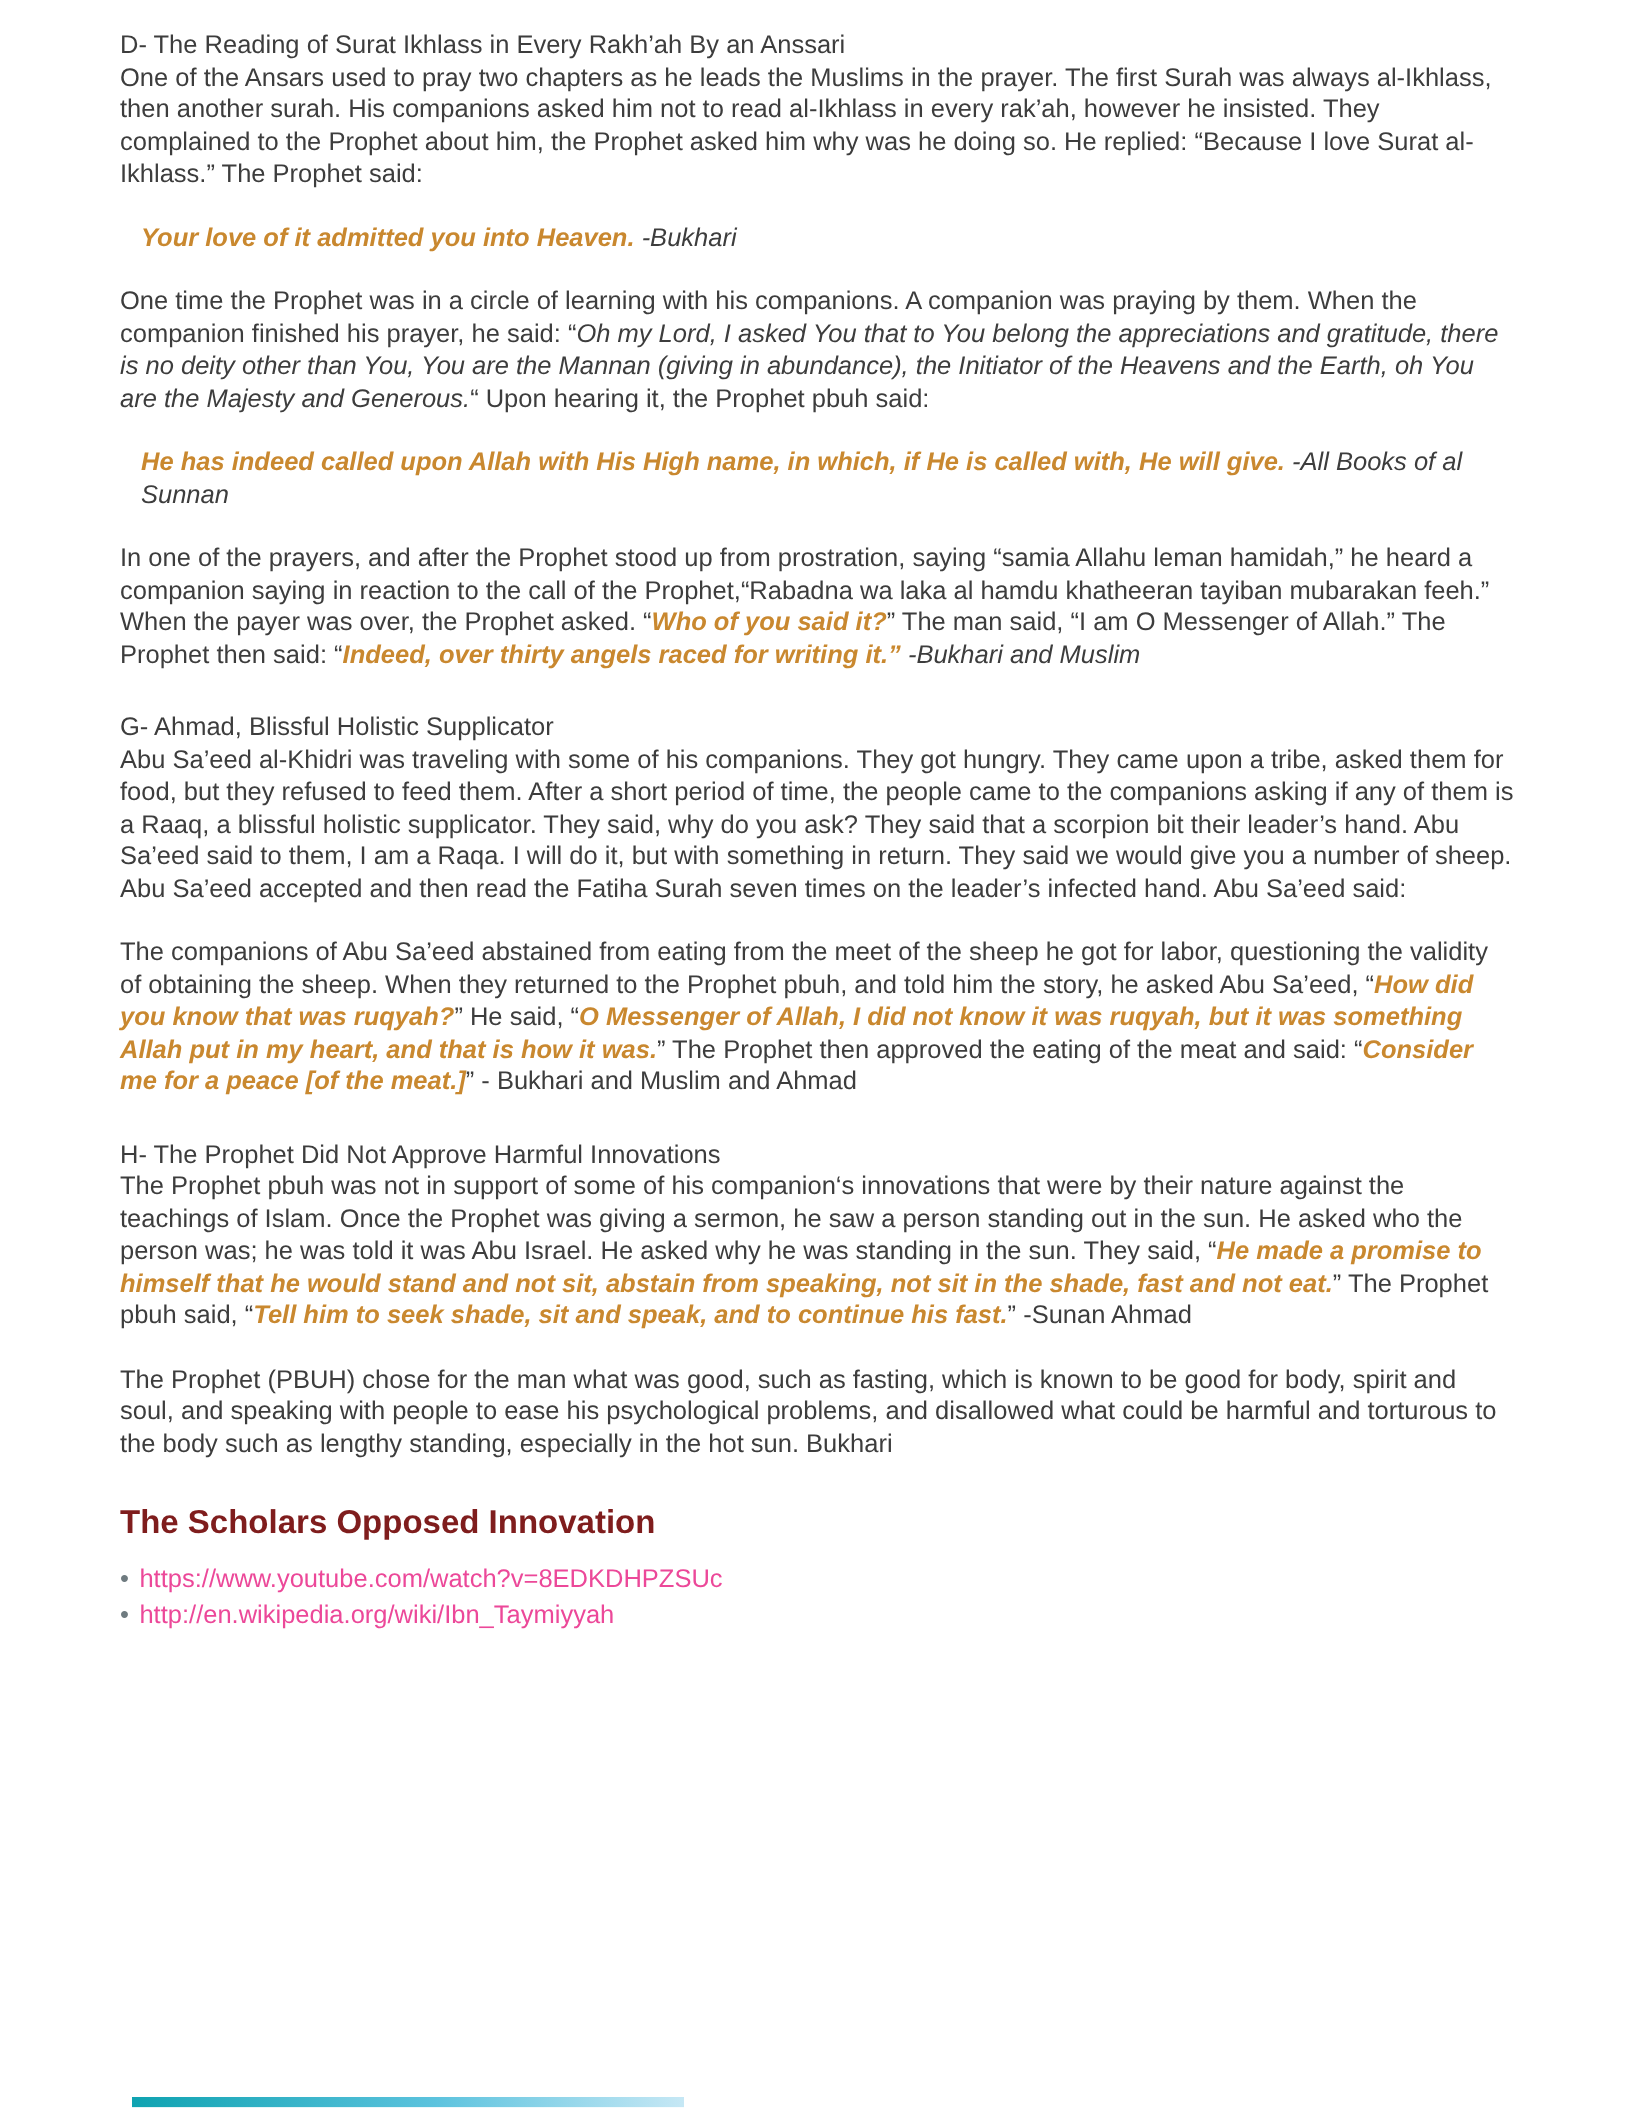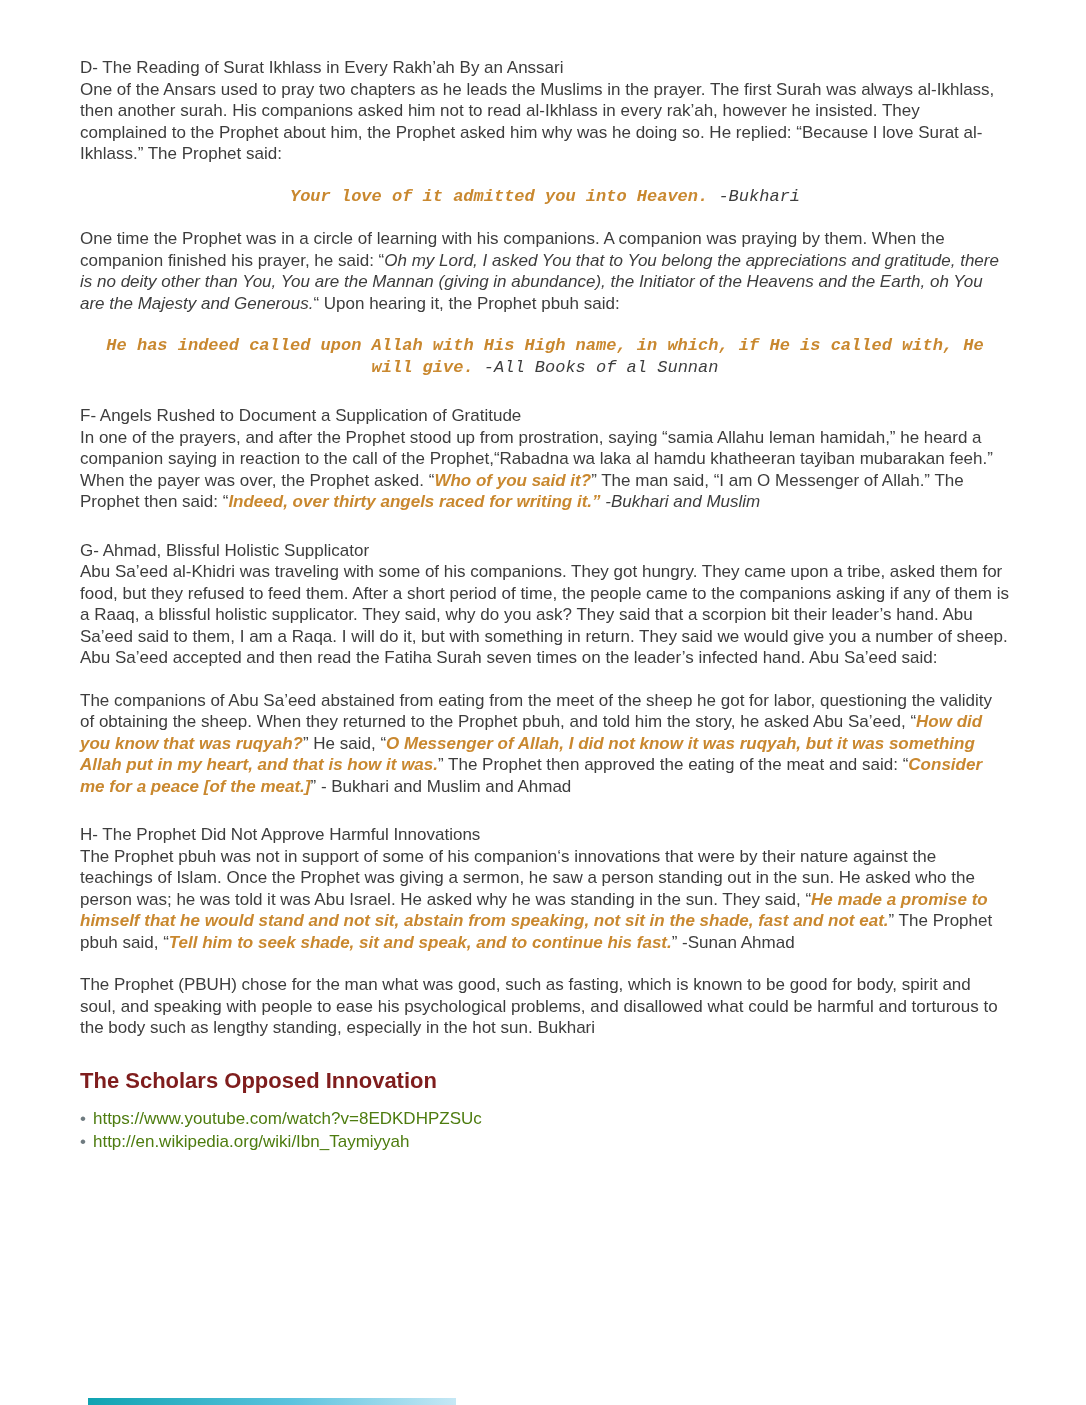--- a/index.html
+++ b/index.html
@@ -1,53 +1,52 @@
 <!DOCTYPE html>
 <html><head>
 <meta charset="utf-8">
 <style>
   html,body{margin:0;padding:0;background:#ffffff;}
   .page{
     width:1086px;height:1405px;box-sizing:border-box;position:relative;overflow:hidden;
-    padding:57px 76px 0 80px;background:#ffffff;
+    padding:19px 76px 0 80px;background:#ffffff;
     font-family:"Liberation Sans",sans-serif;font-size:17px;line-height:21.5px;color:#3d3d3d;
     text-align:left;
   }
   .h{margin:27px 0 0 0;}
   .h:first-child{margin-top:0;}
   .p{margin:0;}
   .p.gap{margin-top:21px;}
-  .quote{margin:21px 0;text-align:center;padding:0 14px;font-family:Liberation Mono, monospace;}
+  .quote{margin:21px 0;padding:0 14px;}
   .h1{margin:28px 0 13px 0;font-size:22px;line-height:27px;font-weight:bold;color:#7f1d1d;}
   .r-n{font-style:normal;}
   .r-i{font-style:italic;}
   .r-o{color:#c9882f;font-style:italic;font-weight:bold;}
   .r-c{font-style:italic;}
   .links{margin-top:2px;}
   .link-line{line-height:23.5px;white-space:nowrap;}
   .bullet{color:#6f7b80;margin-right:7px;}
-  a.url{color:#4d7c0f;text-decoration:none;cursor:pointer;}
+  a.url{color:#ec4899;text-decoration:none;cursor:pointer;}
   .bottom-bar{
     position:absolute;left:88px;bottom:0;width:368px;height:7px;
     background:linear-gradient(90deg,#0fa3b1 0%,#5cc3de 55%,#c6e8f5 100%);
   }
 </style>
 </head>
 <body>
 
 <div class="page">
 
   <p class="h"><span class="r-n">D- The Reading of Surat Ikhlass in Every Rakh’ah By an Anssari</span></p>
   <p class="p"><span class="r-n">One of the Ansars used to pray two chapters as he leads the Muslims in the prayer. The first Surah was always al-Ikhlass, then another surah. His companions asked him not to read al-Ikhlass in every rak’ah, however he insisted. They complained to the Prophet about him, the Prophet asked him why was he doing so. He replied: “Because I love Surat al-Ikhlass.” The Prophet said:</span></p>
   <p class="quote"><span class="r-o">Your love of it admitted you into Heaven.</span><span class="r-c"> -Bukhari</span></p>
 
   <p class="p"><span class="r-n">One time the Prophet was in a circle of learning with his companions. A companion was praying by them. When the companion finished his prayer, he said: “</span><span class="r-i">Oh my Lord, I asked You that to You belong the appreciations and gratitude, there is no deity other than You, You are the Mannan (giving in abundance), the Initiator of the Heavens and the Earth, oh You are the Majesty and Generous.</span><span class="r-n">“ Upon hearing it, the Prophet pbuh said:</span></p>
   <p class="quote"><span class="r-o">He has indeed called upon Allah with His High name, in which, if He is called with, He will give.</span><span class="r-c"> -All Books of al Sunnan</span></p>
 
-  <p class="h"><span class="r-n">F- Angels Rushed to Document a Supplication of Gratitude</span></p>
   <p class="p"><span class="r-n">In one of the prayers, and after the Prophet stood up from prostration, saying “samia Allahu leman hamidah,” he heard a companion saying in reaction to the call of the Prophet,“Rabadna wa laka al hamdu khatheeran tayiban mubarakan feeh.” When the payer was over, the Prophet asked. “</span><span class="r-o">Who of you said it?</span><span class="r-n">” The man said, “I am O Messenger of Allah.” The Prophet then said: “</span><span class="r-o">Indeed, over thirty angels raced for writing it.”</span><span class="r-c"> -Bukhari and Muslim</span></p>
 
   <p class="h"><span class="r-n">G- Ahmad, Blissful Holistic Supplicator</span></p>
   <p class="p"><span class="r-n">Abu Sa’eed al-Khidri was traveling with some of his companions. They got hungry. They came upon a tribe, asked them for food, but they refused to feed them. After a short period of time, the people came to the companions asking if any of them is a Raaq, a blissful holistic supplicator. They said, why do you ask? They said that a scorpion bit their leader’s hand. Abu Sa’eed said to them, I am a Raqa. I will do it, but with something in return. They said we would give you a number of sheep. Abu Sa’eed accepted and then read the Fatiha Surah seven times on the leader’s infected hand. Abu Sa’eed said:</span></p>
   <p class="p gap"><span class="r-n">The companions of Abu Sa’eed abstained from eating from the meet of the sheep he got for labor, questioning the validity of obtaining the sheep. When they returned to the Prophet pbuh, and told him the story, he asked Abu Sa’eed, “</span><span class="r-o">How did you know that was ruqyah?</span><span class="r-n">” He said, “</span><span class="r-o">O Messenger of Allah, I did not know it was ruqyah, but it was something Allah put in my heart, and that is how it was.</span><span class="r-n">” The Prophet then approved the eating of the meat and said: “</span><span class="r-o">Consider me for a peace [of the meat.]</span><span class="r-n">” - Bukhari and Muslim and Ahmad</span></p>
 
   <p class="h"><span class="r-n">H- The Prophet Did Not Approve Harmful Innovations</span></p>
   <p class="p"><span class="r-n">The Prophet pbuh was not in support of some of his companion‘s innovations that were by their nature against the teachings of Islam. Once the Prophet was giving a sermon, he saw a person standing out in the sun. He asked who the person was; he was told it was Abu Israel. He asked why he was standing in the sun. They said, “</span><span class="r-o">He made a promise to himself that he would stand and not sit, abstain from speaking, not sit in the shade, fast and not eat.</span><span class="r-n">” The Prophet pbuh said, “</span><span class="r-o">Tell him to seek shade, sit and speak, and to continue his fast.</span><span class="r-n">” -Sunan Ahmad</span></p>
   <p class="p gap"><span class="r-n">The Prophet (PBUH) chose for the man what was good, such as fasting, which is known to be good for body, spirit and soul, and speaking with people to ease his psychological problems, and disallowed what could be harmful and torturous to the body such as lengthy standing, especially in the hot sun. Bukhari</span></p>
 

